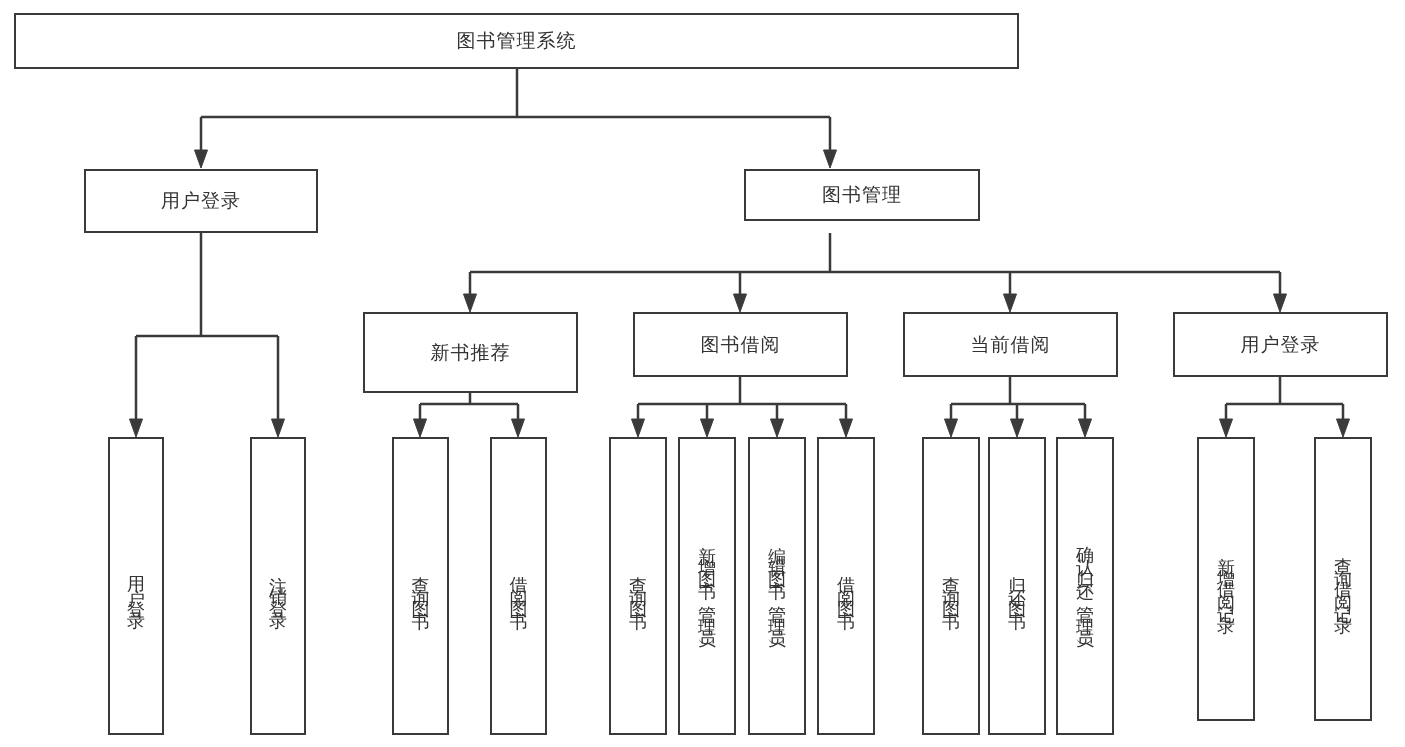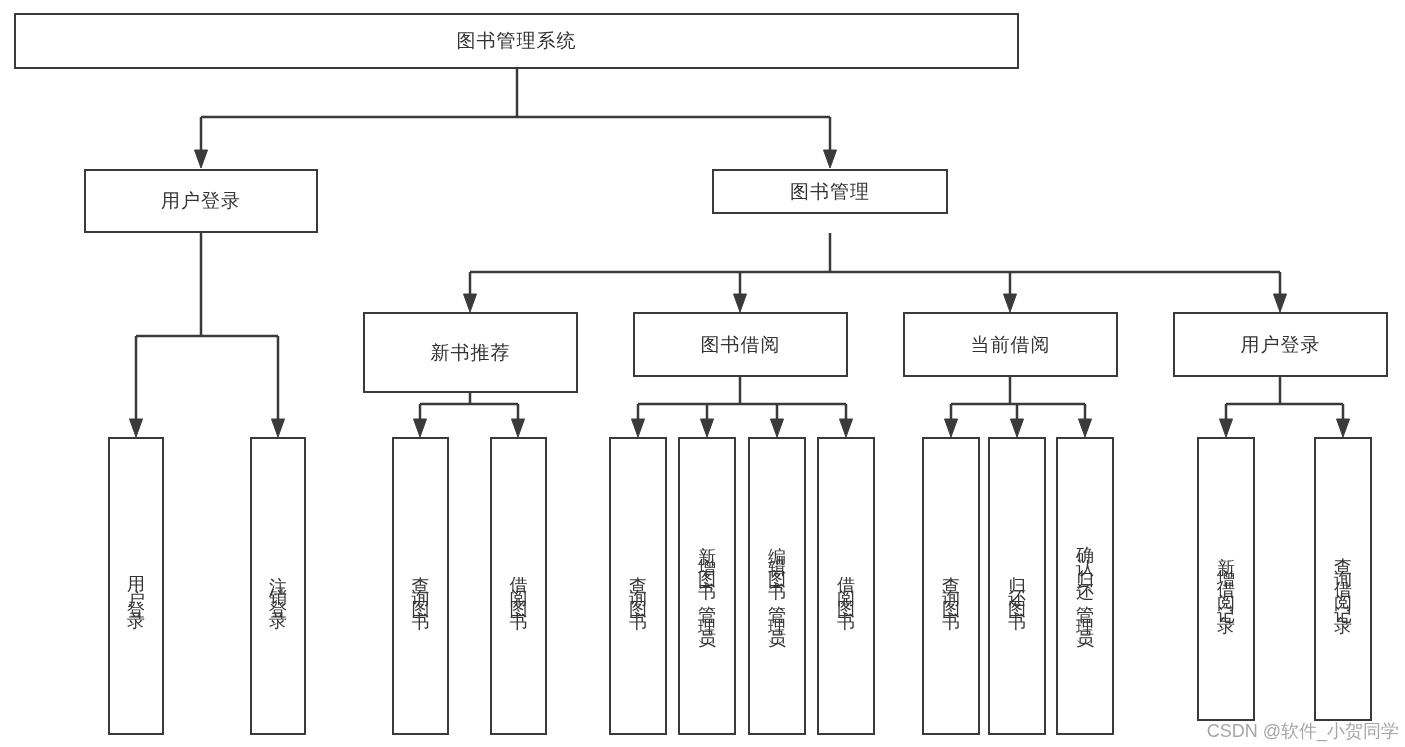--- a/index.html
+++ b/index.html
@@ -107,21 +107,21 @@
     </g>
   </svg>
 
   <div class="box" style="left:14px;top:13px;width:1005px;height:56px">
     <span class="lbl">图书管理系统</span>
   </div>
 
   <div class="box" style="left:84px;top:169px;width:234px;height:64px">
     <span class="lbl">用户登录</span>
   </div>
-  <div class="box" style="left:712px;top:169px;width:236px;height:45px">
+  <div class="box" style="left:744px;top:169px;width:236px;height:52px">
     <span class="lbl">图书管理</span>
   </div>
 
   <div class="box" style="left:363px;top:312px;width:215px;height:81px">
     <span class="lbl">新书推荐</span>
   </div>
   <div class="box" style="left:903px;top:312px;width:215px;height:65px">
     <span class="lbl">当前借阅</span>
   </div>
   <div class="box" style="left:633px;top:312px;width:215px;height:65px">
@@ -168,15 +168,14 @@
     <span class="vlbl">确认归还（管理员）</span>
   </div>
 
   <div class="box" style="left:1197px;top:437px;width:58px;height:284px">
     <span class="vlbl">新增借阅记录</span>
   </div>
   <div class="box" style="left:1314px;top:437px;width:58px;height:284px">
     <span class="vlbl">查询借阅记录</span>
   </div>
 
-  <div class="watermark">CSDN @软件_小贺同学</div>
 
 </div>
 
 </body></html>

